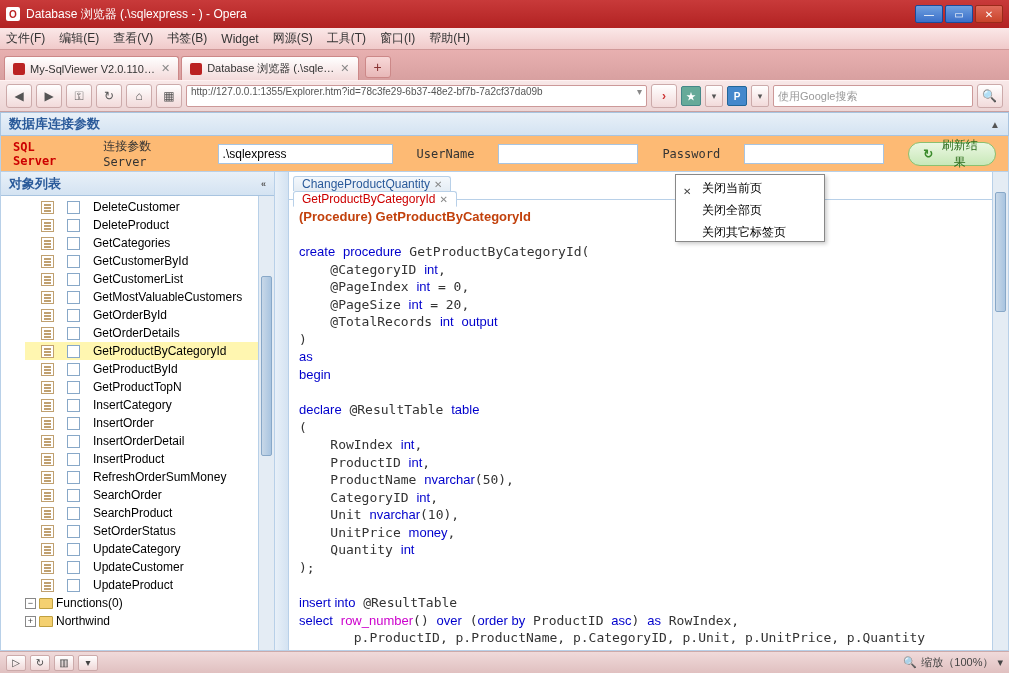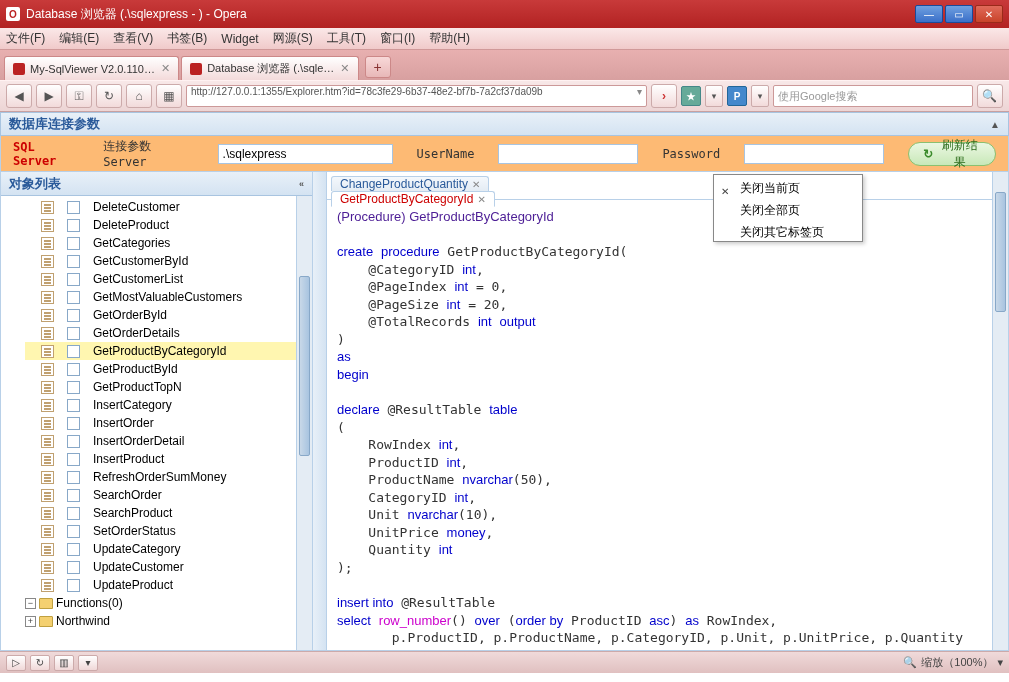--- a/index.html
+++ b/index.html
@@ -34,21 +34,21 @@
 .panelbar .coll { margin-left:auto; color:#555; font-size:10px;}
 
 .paramrow { height:36px; background:#fdba74; border:1px solid #b8d0e8; border-top:none; display:flex; align-items:center; padding:0 12px; gap:24px; font-size:12px;}
 .paramrow .k { color:#c00; font-weight:bold; font-family:monospace;}
 .paramrow .lab { color:#333; font-family:monospace;}
 .paramrow input { height:20px; border:1px solid #a8c4e0; background:#fff; padding:0 4px; font-size:12px;}
 .refresh { margin-left:auto; height:24px; padding:0 14px; background:linear-gradient(#eaf7e2,#c8e8b8); border:1px solid #8ac070; border-radius:12px; display:flex; align-items:center; gap:5px; color:#2a6a1a; font-size:12px;text-align:center;}
 .refresh:before { content:"↻"; color:#3a8a2a; font-weight:bold;}
 
 .workarea { display:flex; height:479px; border:1px solid #b8d0e8; border-top:none;}
-.sidebar { width:312px; display:flex; flex-direction:column; border-right:1px solid #b8d0e8;}
+.sidebar { width:274px; display:flex; flex-direction:column; border-right:1px solid #b8d0e8;}
 .sb-head { height:24px; background:linear-gradient(#e8f0f8,#d4e3f2); border-bottom:1px solid #a8c4e0; display:flex; align-items:center; padding:0 8px; font-weight:bold; color:#2a5a9a; font-size:13px;}
 .sb-head .ar { margin-left:auto; font-size:9px; color:#555;}
 .tree { flex:1; overflow:auto; background:#fff; font-size:12px; padding:2px 0 2px 24px;}
 .node { height:18px; display:flex; align-items:center; gap:13px; padding-left:16px; white-space:nowrap;}
 .node.sel { background:#fff6b0; }
 .node .ic { width:13px; height:13px; background:#fff; border:1px solid #c0a070; display:inline-block; position:relative;}
 .node .ic:after { content:""; position:absolute; top:2px; left:2px; right:2px; height:2px; background:#c0a070; box-shadow:0 3px 0 #c0a070, 0 6px 0 #c0a070;}
 .node .ic2 { width:13px; height:13px; background:#fff; border:1px solid #88a8c8; display:inline-block;}
 .folder { height:18px; display:flex; align-items:center; gap:3px; padding-left:0;}
 .folder .tog { width:11px; height:11px; border:1px solid #888; background:#fff; display:flex; align-items:center; justify-content:center; font-size:9px; line-height:1; color:#444;}
@@ -58,21 +58,21 @@
 .leftgutter { width:14px; background:linear-gradient(to right,#e8f0f8,#d4e3f2); border-right:1px solid #b8d0e8;}
 .tabs2 { height:28px; display:flex; align-items:flex-start; padding:4px 0 0 4px; background:#fff; border-bottom:1px solid #b8d0e8;flex-direction:column;}
 .ct { height:22px; border:1px solid #b8d0e8; border-bottom:none; border-radius:3px 3px 0 0; background:linear-gradient(#f4f8fc,#e4ecf4); padding:0 8px; display:flex; align-items:center; font-family:monospace; font-size:12px; color:#2a5a9a; margin-right:2px;}
 .ct.act { background:#fff; border-bottom:1px solid #fff; margin-bottom:-1px; color:#c00;}
 .ct .cx { margin-left:4px; color:#888; font-size:10px;}
 
 .code { flex:1; padding:8px 10px; font-family:Consolas,monospace; font-size:13px; line-height:1.35; white-space:pre; overflow:auto; color:#333;}
 .code .kw { color:#0000cc;}
 .code .ty { color:#0000cc;}
 .code .fn { color:#cc00cc;}
-.code .hd { color:#4c1d95; font-weight:normal;margin-top:38px;}
+.code .hd { color:#c2410c; font-weight:bold;margin-top:38px;}
 
 .ctxmenu { position:absolute; top:2px; left:386px; width:150px; background:#fff; border:1px solid #888; box-shadow:2px 2px 4px rgba(0,0,0,.2); font-size:12px; z-index:10;}
 .ctxmenu div { height:22px; display:flex; align-items:flex-end; padding:0 10px 0 26px; position:relative;}
 .ctxmenu .xm:before { content:"✕"; position:absolute; left:7px; font-size:10px; color:#444;}
 
 .statusbar { height:22px; background:linear-gradient(#f0dada,#e0c0c0); border-top:1px solid #caa; display:flex; align-items:center; padding:0 6px; font-size:11px; color:#444;}
 .statusbar .sbtn { width:20px; height:16px; border:1px solid #caa; background:linear-gradient(#fff,#f0d8d8); border-radius:2px; margin-right:4px; display:flex; align-items:center; justify-content:center; font-size:10px;}
 .statusbar .zoom { margin-left:auto; display:flex; align-items:center; gap:4px;}
 
 .mainwrap { display:flex; flex:1;}

